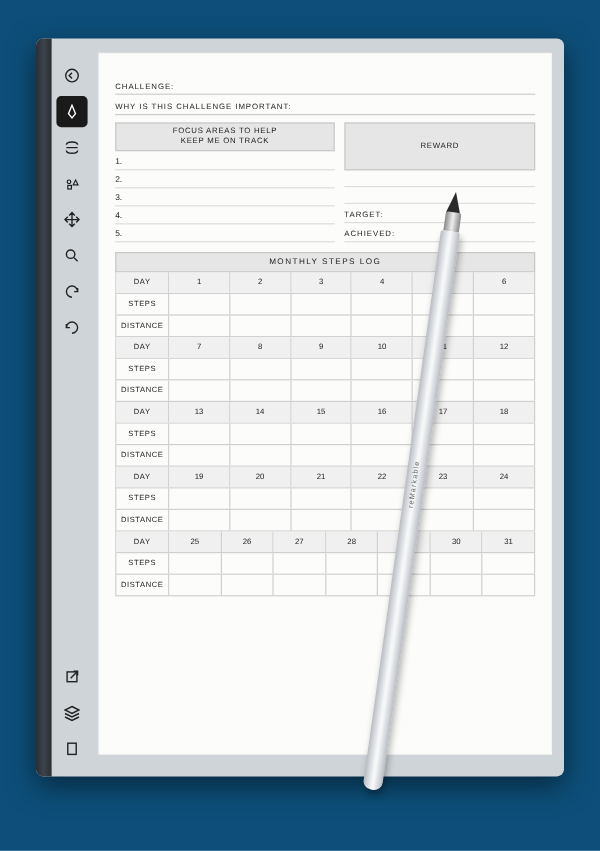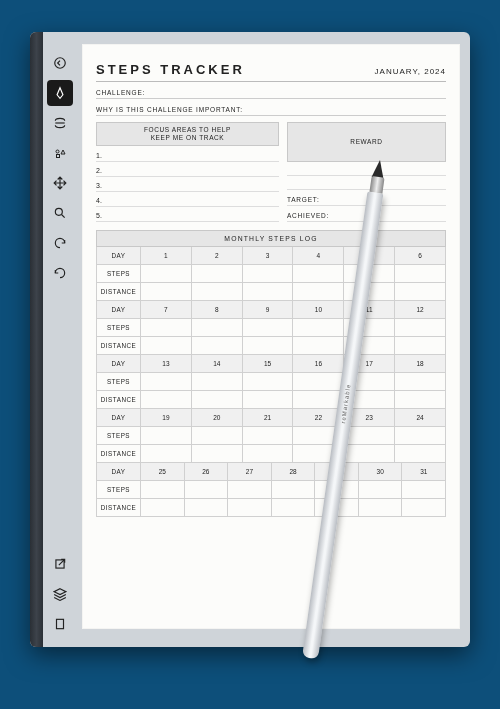--- a/index.html
+++ b/index.html
@@ -247,24 +247,20 @@
 
   <div class="toptool">
     <svg width="16" height="16" viewBox="0 0 24 24" fill="none" stroke="#222" stroke-width="2">
         <circle cx="12" cy="12" r="9"></circle>
         <line x1="8" y1="8" x2="16" y2="16"></line>
         <line x1="16" y1="8" x2="8" y2="16"></line>
       </svg>
   </div>
 
   <div class="paper">
-    <div class="hdr">
-      <div class="title">STEPS TRACKER</div>
-      <div class="date">JANUARY, 2024</div>
-    </div>
     <div class="lblrow">CHALLENGE:</div>
     <div class="lblrow">WHY IS THIS CHALLENGE IMPORTANT:</div>
 
     <div class="twocol">
       <div style="flex:1.15; display:flex; flex-direction:column;">
         <div class="colh" style="white-space:pre-line;">FOCUS AREAS TO HELP
 KEEP ME ON TRACK</div>
         <div class="numlist" id="focus-list">
             <div class="li">1.</div>
             <div class="li">2.</div>

